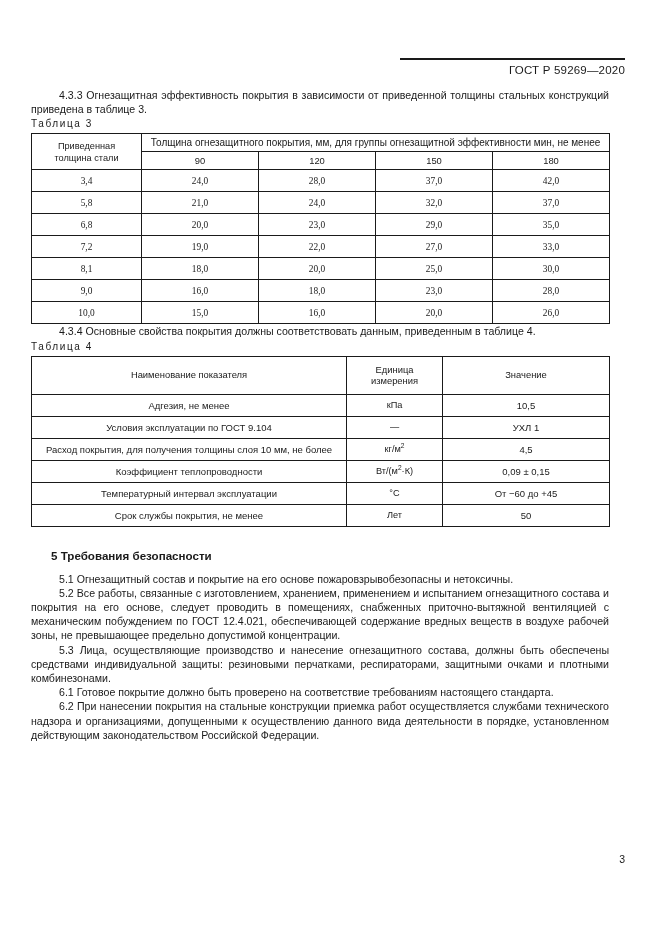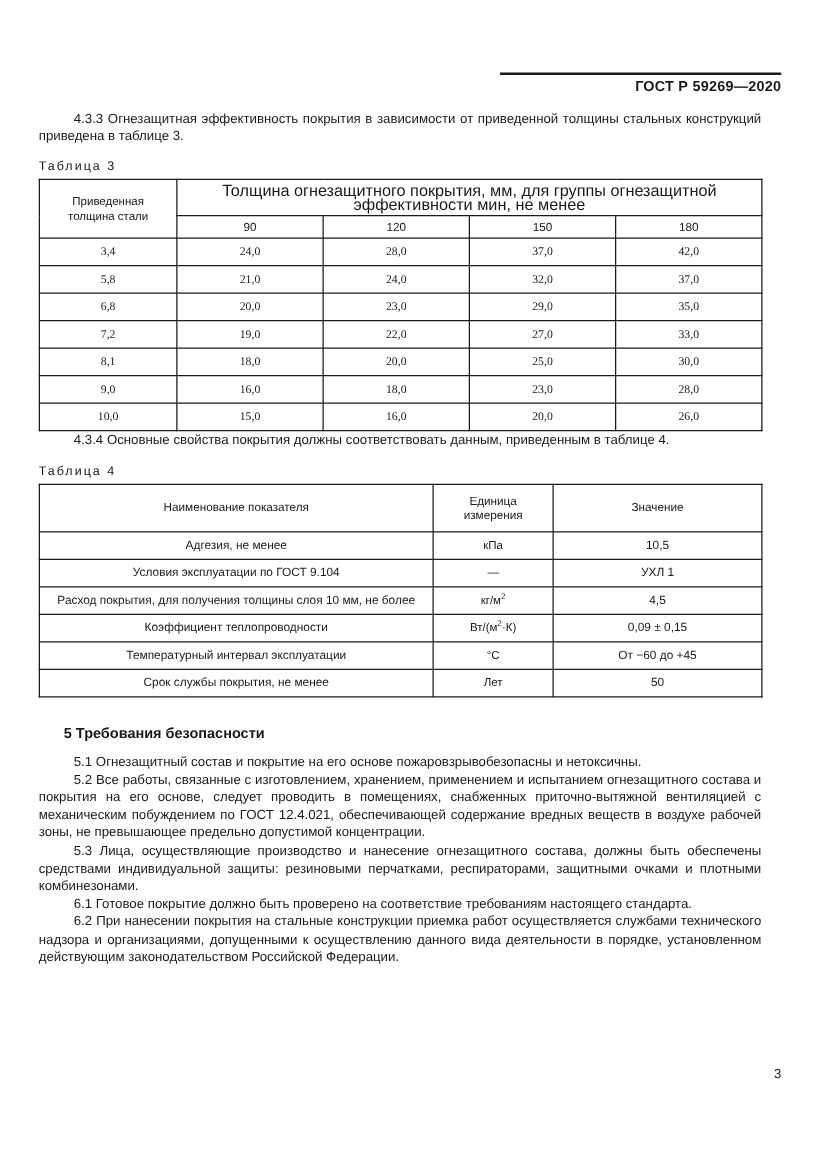--- a/index.html
+++ b/index.html
@@ -28,21 +28,21 @@
     width: 225px;
     text-align: right;
   }
   .page-header .rule {
     height: 2px;
     background: #1a1a1a;
     margin-bottom: 4px;
   }
   .page-header .hdr-text {
     font-size: 11.5px;
-    font-weight: bold;
+    font-weight: normal;
     letter-spacing: 0.2px;
     white-space: nowrap;
   }
 
   
   .content {
     position: absolute;
     left: 31px;
     top: 88px;
     width: 578px;
@@ -54,40 +54,40 @@
     line-height: 14.2px;
     text-align: justify;
     text-justify: inter-word;
     hyphens: manual;
   }
   p.para.indent { text-indent: 28px; }
 
   .tbl-caption {
     font-size: 10px;
     letter-spacing: 1.6px;
-    margin: 12px 0 4px 0;
+    margin: 2px 0 4px 0;
   }
 
   
   table.doc-table {
     border-collapse: collapse;
     width: 100%;
     table-layout: fixed;
     font-size: 9.4px;
   }
   table.doc-table td,
   table.doc-table th {
     border: 1px solid #1a1a1a;
     text-align: center;
     vertical-align: middle;
     font-weight: normal;
     padding: 3px 2px;
   }
   table.doc-table th.span-head {
-    font-size: 13px;
+    font-size: 10px;
     padding: 3px 4px;
     line-height: 11px;
   }
   table.doc-table th.stub {
     font-size: 9.2px;
     line-height: 12px;
     padding: 4px 6px;
   }
   table.doc-table td.num { height: 15px; font-family: Liberation Serif, serif; }
 

